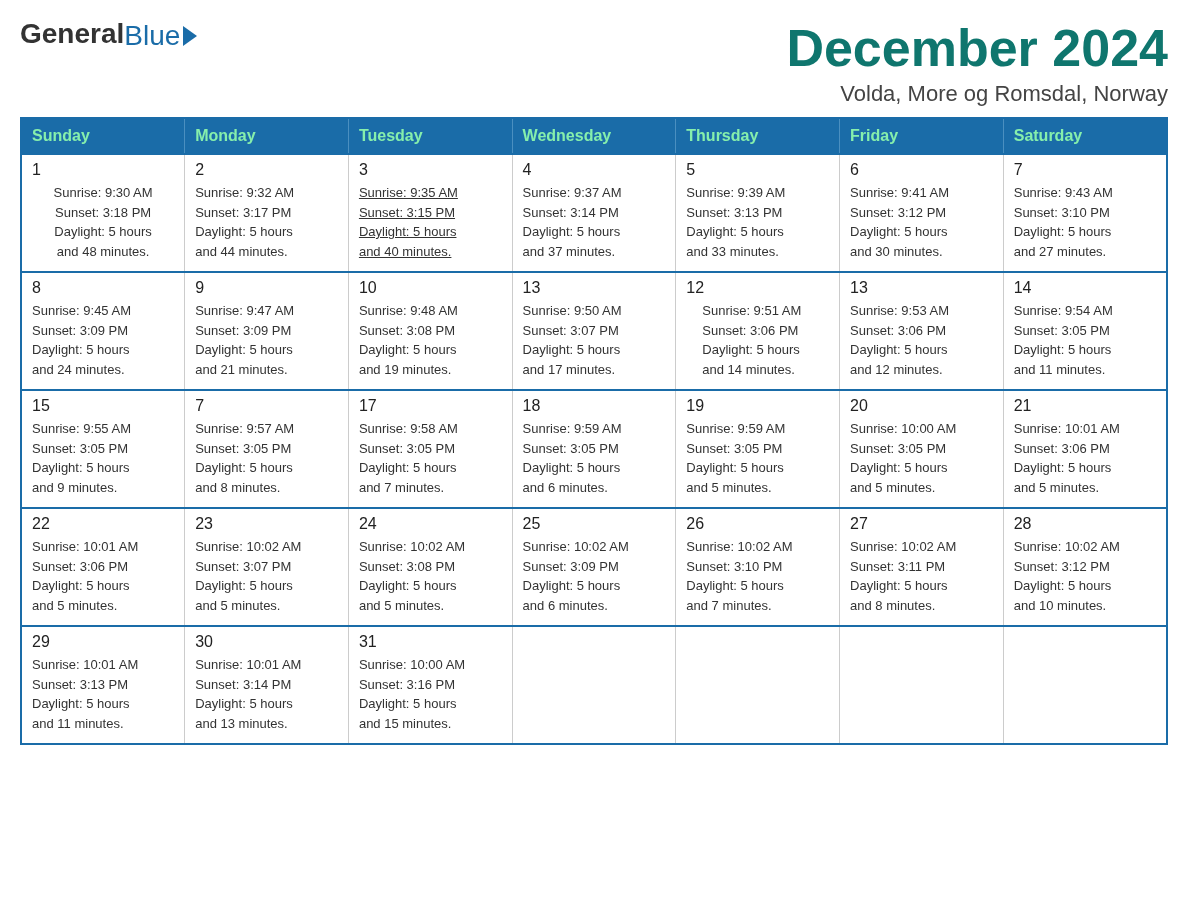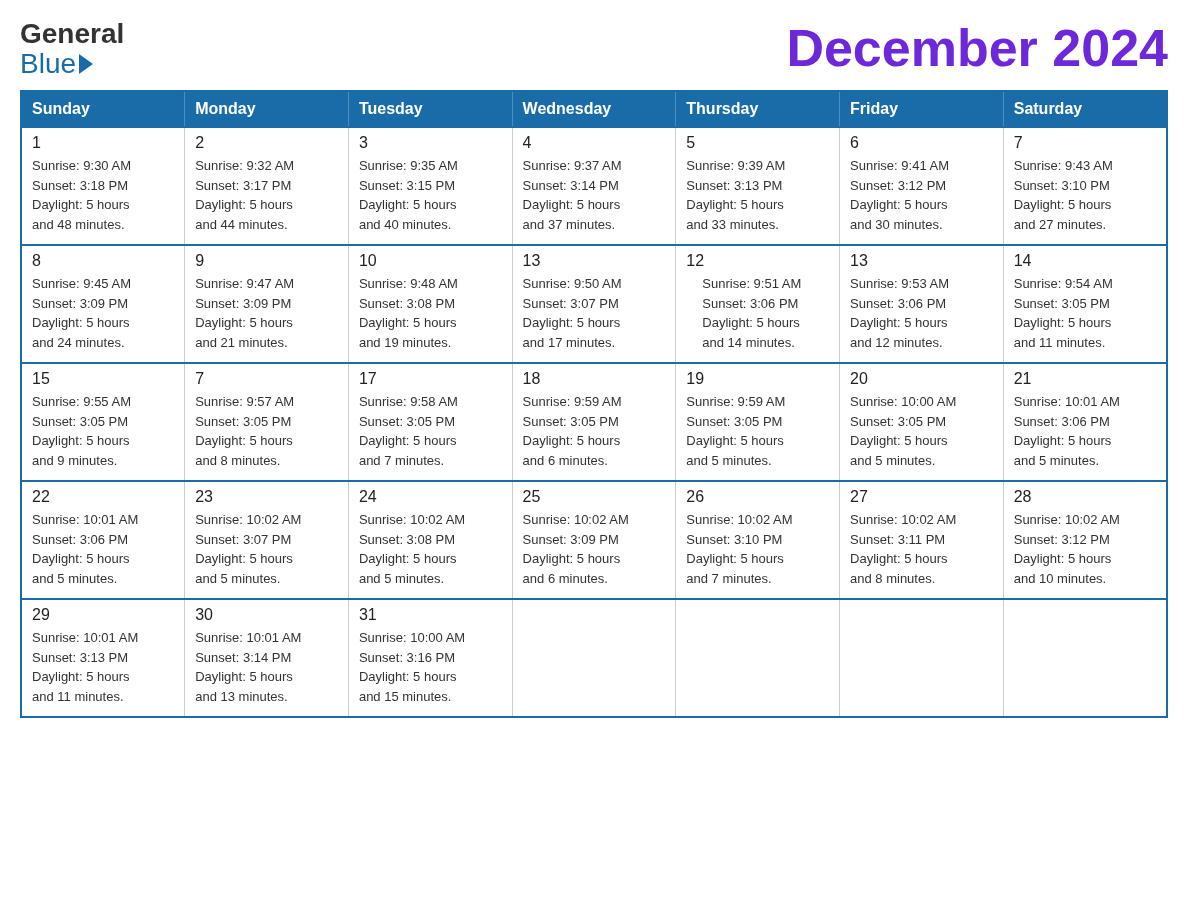--- a/index.html
+++ b/index.html
@@ -11,21 +11,21 @@
       min-height: 918px;
     }
     .header {
       display: flex;
       justify-content: space-between;
       align-items: flex-start;
       margin-bottom: 10px;
     }
     .logo {
       display: flex;
-      flex-direction: column;
+      flex-direction: row;
       align-items: flex-start;
     }
     .logo-general {
       font-size: 28px;
       font-weight: bold;
       color: #333;
       line-height: 1;
     }
     .logo-blue {
       font-size: 28px;
@@ -41,38 +41,38 @@
       border-top: 10px solid transparent;
       border-bottom: 10px solid transparent;
       margin-left: 3px;
     }
     .title-section {
       text-align: right;
     }
     .month-title {
       font-size: 52px;
       font-weight: bold;
-      color: #6d28d9;
+      color: #0f766e;
       line-height: 1.1;
     }
     .location {
       font-size: 22px;
       color: #444;
       margin-top: 4px;
     }
     table {
       width: 100%;
       border-collapse: collapse;
       border: 2px solid #1a6ca8;
     }
     thead tr {
       background-color: #1a6ca8;
     }
     thead th {
-      color: #ffffff;
+      color: #86efac;
       font-size: 16px;
       font-weight: bold;
       padding: 8px 10px;
       text-align: left;
       border-right: 1px solid #4a8fc0;
     }
     thead th:last-child {
       border-right: none;
     }
     tbody tr {
@@ -111,54 +111,55 @@
 <div class="header">
   <div class="logo">
     <div class="logo-general">General</div>
     <div style="display:flex;align-items:center;">
       <span class="logo-blue">Blue</span>
       <div class="logo-triangle"></div>
     </div>
   </div>
   <div class="title-section">
     <div class="month-title">December 2024</div>
+    <div class="location">Volda, More og Romsdal, Norway</div>
   </div>
 </div>
 
 <table>
   <thead>
     <tr>
     <th>Sunday</th>
         <th>Monday</th>
         <th>Tuesday</th>
         <th>Wednesday</th>
         <th>Thursday</th>
         <th>Friday</th>
         <th>Saturday</th>
       </tr>
   </thead>
   <tbody>
   <tr>
         <td>
           <span class="day-number">1</span>
-          <div class="day-info" style="white-space: pre-line;">Sunrise: 9:30 AM
+          <div class="day-info" style="white-space: pre-line; text-align: center;">Sunrise: 9:30 AM
 Sunset: 3:18 PM
 Daylight: 5 hours
 and 48 minutes.</div>
         </td>
         <td>
           <span class="day-number">2</span>
           <div class="day-info" style="white-space: pre-line;">Sunrise: 9:32 AM
 Sunset: 3:17 PM
 Daylight: 5 hours
 and 44 minutes.</div>
         </td>
         <td>
           <span class="day-number">3</span>
-          <div class="day-info" style="white-space: pre-line;">Sunrise: 9:35 AM
+          <div class="day-info" style="white-space: pre-line; text-decoration: underline;">Sunrise: 9:35 AM
 Sunset: 3:15 PM
 Daylight: 5 hours
 and 40 minutes.</div>
         </td>
         <td>
           <span class="day-number">4</span>
           <div class="day-info" style="white-space: pre-line;">Sunrise: 9:37 AM
 Sunset: 3:14 PM
 Daylight: 5 hours
 and 37 minutes.</div>

